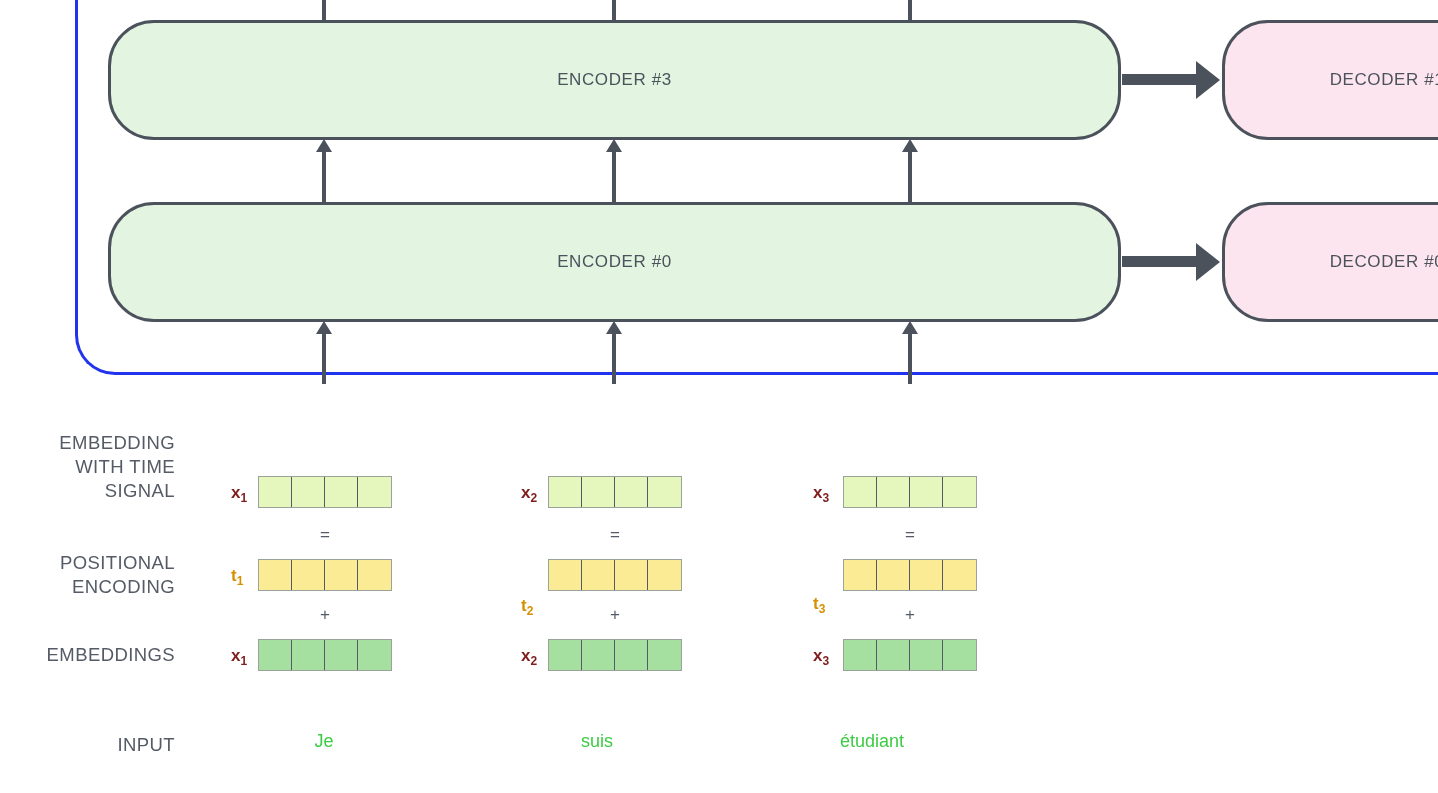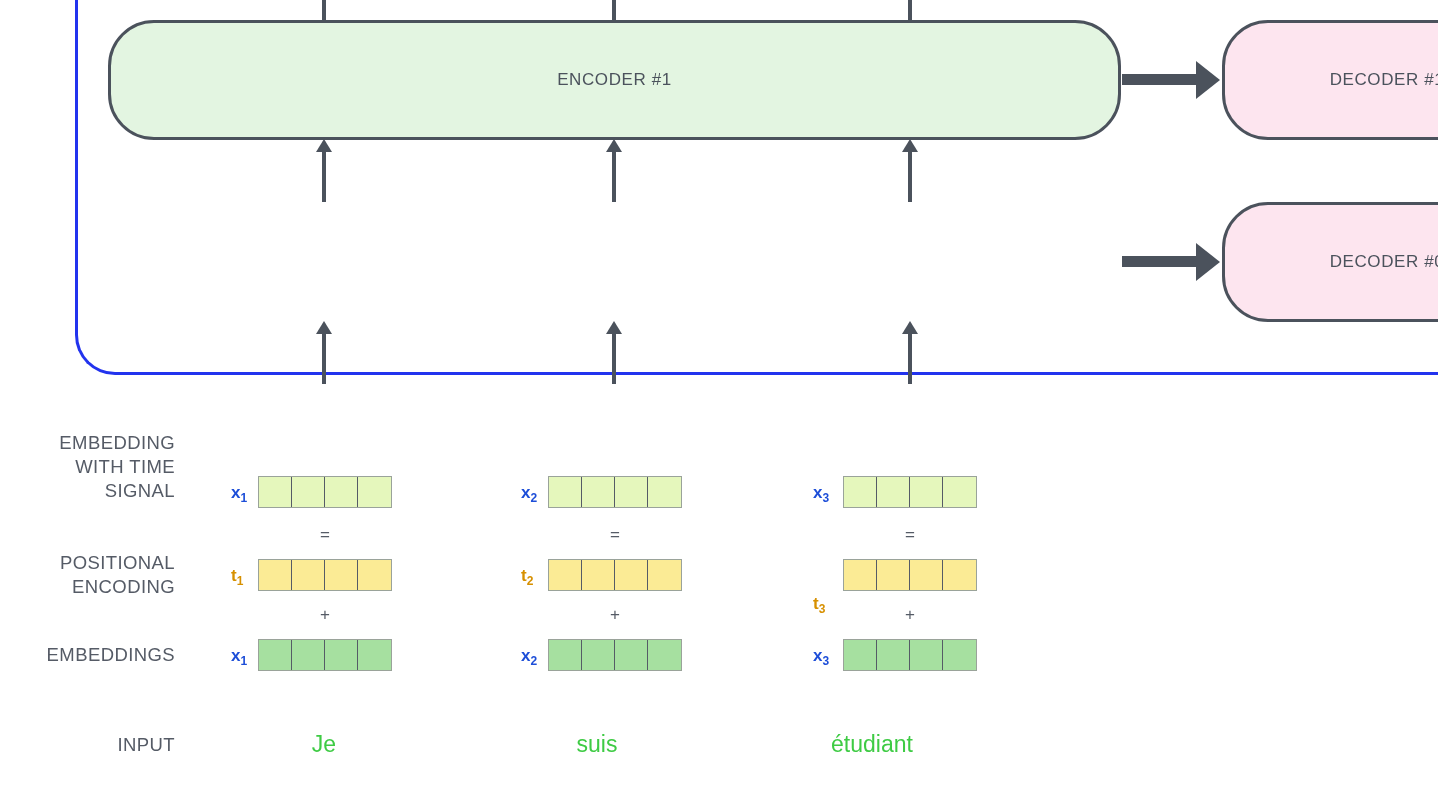--- a/index.html
+++ b/index.html
@@ -121,21 +121,21 @@
 
   
   .vecgroup { position: absolute; }
   .veclabel {
     position: absolute;
     font-weight: bold;
     font-size: 17px;
     line-height: 1;
   }
   .veclabel sub { font-size: 12px; }
-  .lbl-green  { color: #1d4ed8; }
+  .lbl-green  { color: #7f1d1d; }
   .lbl-orange { color: #d79000; }
 
   .vec {
     position: absolute;
     display: flex;
     box-sizing: border-box;
     border: 1px solid #9aa39a;
   }
   .vec .cell {
     width: 33px;
@@ -153,50 +153,53 @@
     position: absolute;
     color: #555b66;
     font-size: 17px;
     text-align: center;
     width: 40px;
   }
 
   .token {
     position: absolute;
     color: #3ecb44;
-    font-size: 23px;
+    font-size: 18px;
     text-align: center;
     width: 200px;
   }
 </style>
 </head>
 <body>
 
 <div id="canvas">
 
   <div class="blue-wrap"></div>
 
   <div class="vstem" style="left:322px; top:-10px; height:32px;"></div>
   <div class="vstem" style="left:612px; top:-10px; height:32px;"></div>
   <div class="vstem" style="left:908px; top:-10px; height:32px;"></div>
 
   <div class="block encoder row-top">
-    <span class="block-label">ENCODER #1</span>
+    <span class="block-label">ENCODER #3</span>
   </div>
 
   <div class="block decoder row-top">
     <span class="block-label">DECODER #1</span>
   </div>
 
   <div class="harrow" style="left:1122px; top:74px; width:76px;"></div>
 
   <div class="varrow" style="left:322px; top:150px; height:52px;"></div>
   <div class="varrow" style="left:612px; top:150px; height:52px;"></div>
   <div class="varrow" style="left:908px; top:150px; height:52px;"></div>
 
+  <div class="block encoder row-bottom">
+    <span class="block-label">ENCODER #0</span>
+  </div>
 
   <div class="block decoder row-bottom">
     <span class="block-label">DECODER #0</span>
   </div>
 
   <div class="harrow" style="left:1122px; top:256px; width:76px;"></div>
 
   <div class="varrow" style="left:322px; top:332px; height:52px;"></div>
   <div class="varrow" style="left:612px; top:332px; height:52px;"></div>
   <div class="varrow" style="left:908px; top:332px; height:52px;"></div>
@@ -265,21 +268,21 @@
     </div>
     <div class="vec vec-light" style="left:548px; top:476px;">
       <div class="cell"></div>
       <div class="cell"></div>
       <div class="cell"></div>
       <div class="cell"></div>
     </div>
 
     <div class="op" style="left:595px; top:525px;">=</div>
 
-    <div class="veclabel lbl-orange" style="left:521px; top:567px;">
+    <div class="veclabel lbl-orange" style="left:521px; top:597px;">
       <span>t</span><sub>2</sub>
     </div>
     <div class="vec vec-yellow" style="left:548px; top:559px;">
       <div class="cell"></div>
       <div class="cell"></div>
       <div class="cell"></div>
       <div class="cell"></div>
     </div>
 
     <div class="op" style="left:595px; top:605px;">+</div>

